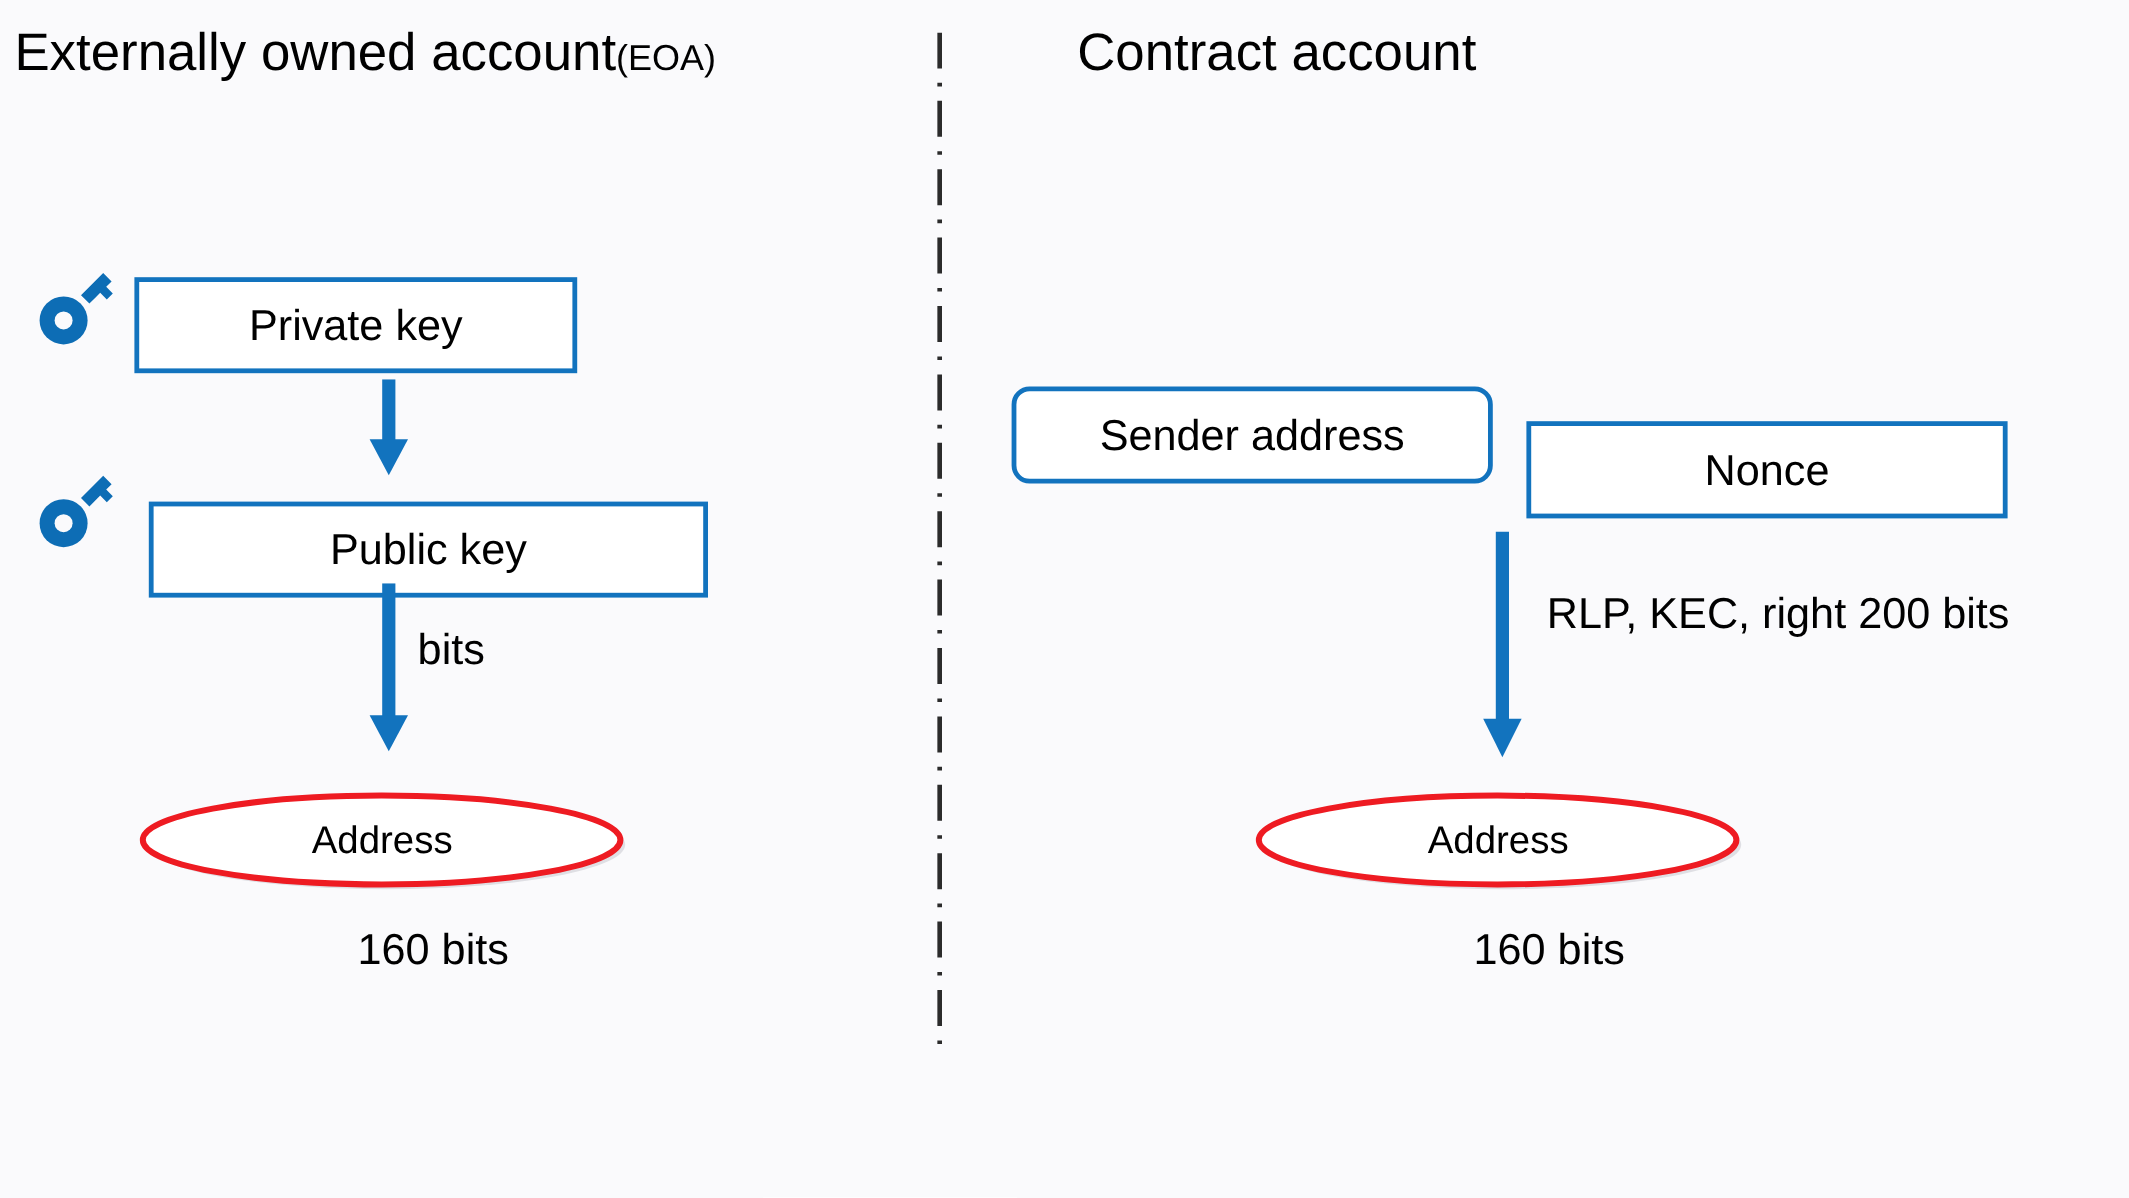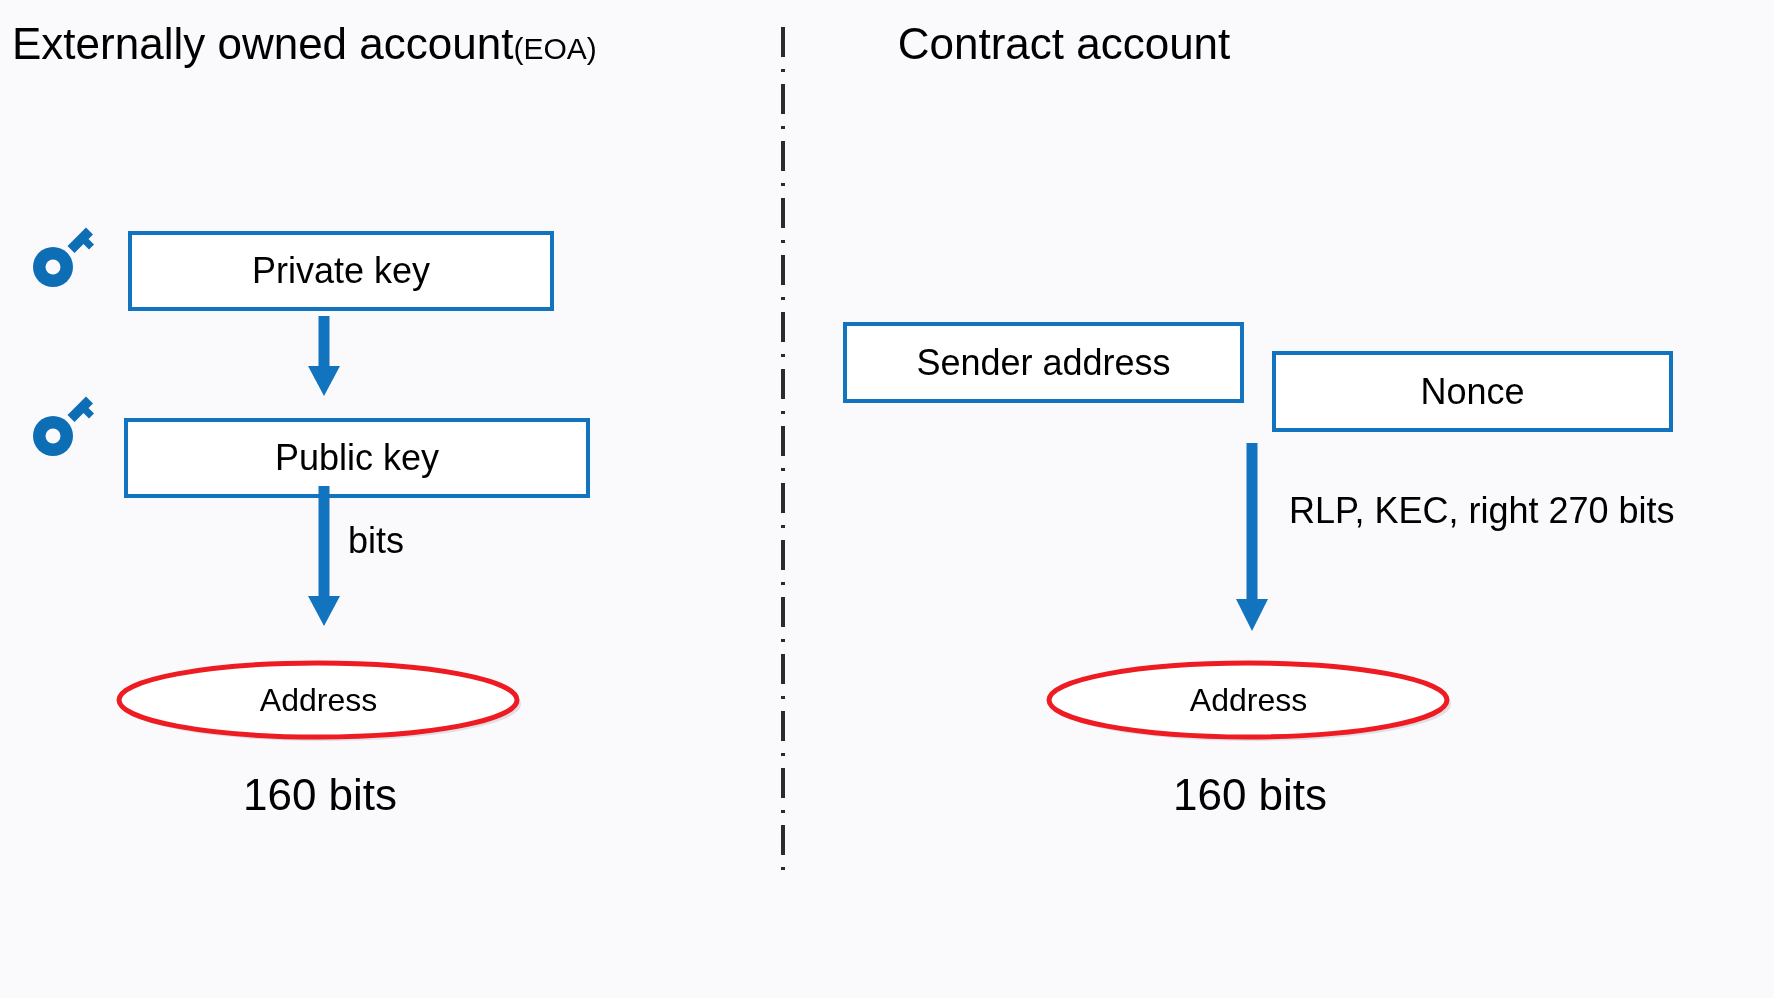--- a/index.html
+++ b/index.html
@@ -46,23 +46,23 @@
     box-sizing: border-box;
     background: #ffffff;
     border: 4px solid #1273BE;
     display: flex;
     align-items: center;
     justify-content: center;
     font-size: 36px;
     color: #000;
     white-space: nowrap;
   }
-  #box-private { left: 128px; top: 231px; width: 426px; height: 80px; }
+  #box-private { left: 112px; top: 231px; width: 369px; height: 80px; }
   #box-public  { left: 124px; top: 418px; width: 466px; height: 80px; }
-  #box-sender  { left: 843px; top: 322px; width: 401px; height: 81px; }
+  #box-sender  { left: 843px; top: 322px; width: 401px; height: 81px; border-radius: 15px; }
   #box-nonce   { left: 1272px; top: 322px; width: 401px; height: 81px; margin-top: 29px; }
 
   
   .key-icon {
     position: absolute;
     width: 78px;
     height: 78px;
   }
   #key-private { left: 26px; top: 216px; }
   #key-public  { left: 26px; top: 385px; }
@@ -103,25 +103,26 @@
     align-items: center;
     justify-content: center;
     font-size: 32px;
     color: #000;
     white-space: nowrap;
   }
 
   
   .bits {
     position: absolute;
-    font-size: 44px;
+    font-size: 36px;
     color: #000;
     white-space: nowrap;
     text-align: center;
     transform: translateX(-50%);
+    margin-left: 41px;
   }
   #bits-eoa      { left: 320px; top: 770px; }
   #bits-contract { left: 1250px; top: 770px; }
 </style>
 </head>
 <body>
 
 <div id="canvas">
 
   <div class="title" id="title-eoa"><span>Externally owned account</span><span class="sub">(EOA)</span></div>
@@ -189,21 +190,21 @@
   <div class="box" id="box-sender">Sender address</div>
   <div class="box" id="box-nonce">Nonce</div>
 
   <div class="arrow" id="arrow-contract">
     <svg width="52" height="190" viewBox="0 0 52 190" xmlns="http://www.w3.org/2000/svg">
       <line x1="26" y1="0" x2="26" y2="158" stroke="#1273BE" stroke-width="11"></line>
       <polygon points="26,188 10,156 42,156" fill="#1273BE"></polygon>
     </svg>
   </div>
 
-  <div class="arrow-label" id="label-rlp">RLP, KEC, right 270 bits</div>
+  <div class="arrow-label" id="label-rlp">RLP, KEC, right 200 bits</div>
 
   <div class="ellipse-wrap" id="ellipse-contract">
     <svg width="410" height="88" viewBox="0 0 410 88" xmlns="http://www.w3.org/2000/svg">
       <ellipse cx="206" cy="44" rx="199" ry="37" fill="#c9c9cf" opacity="0.55"></ellipse>
       <ellipse cx="202" cy="40" rx="199" ry="37" fill="#FFFFFF" stroke="#EE1B22" stroke-width="5"></ellipse>
     </svg>
     <div class="ellipse-text">Address</div>
   </div>
 
   <div class="bits" id="bits-contract">160 bits</div>

